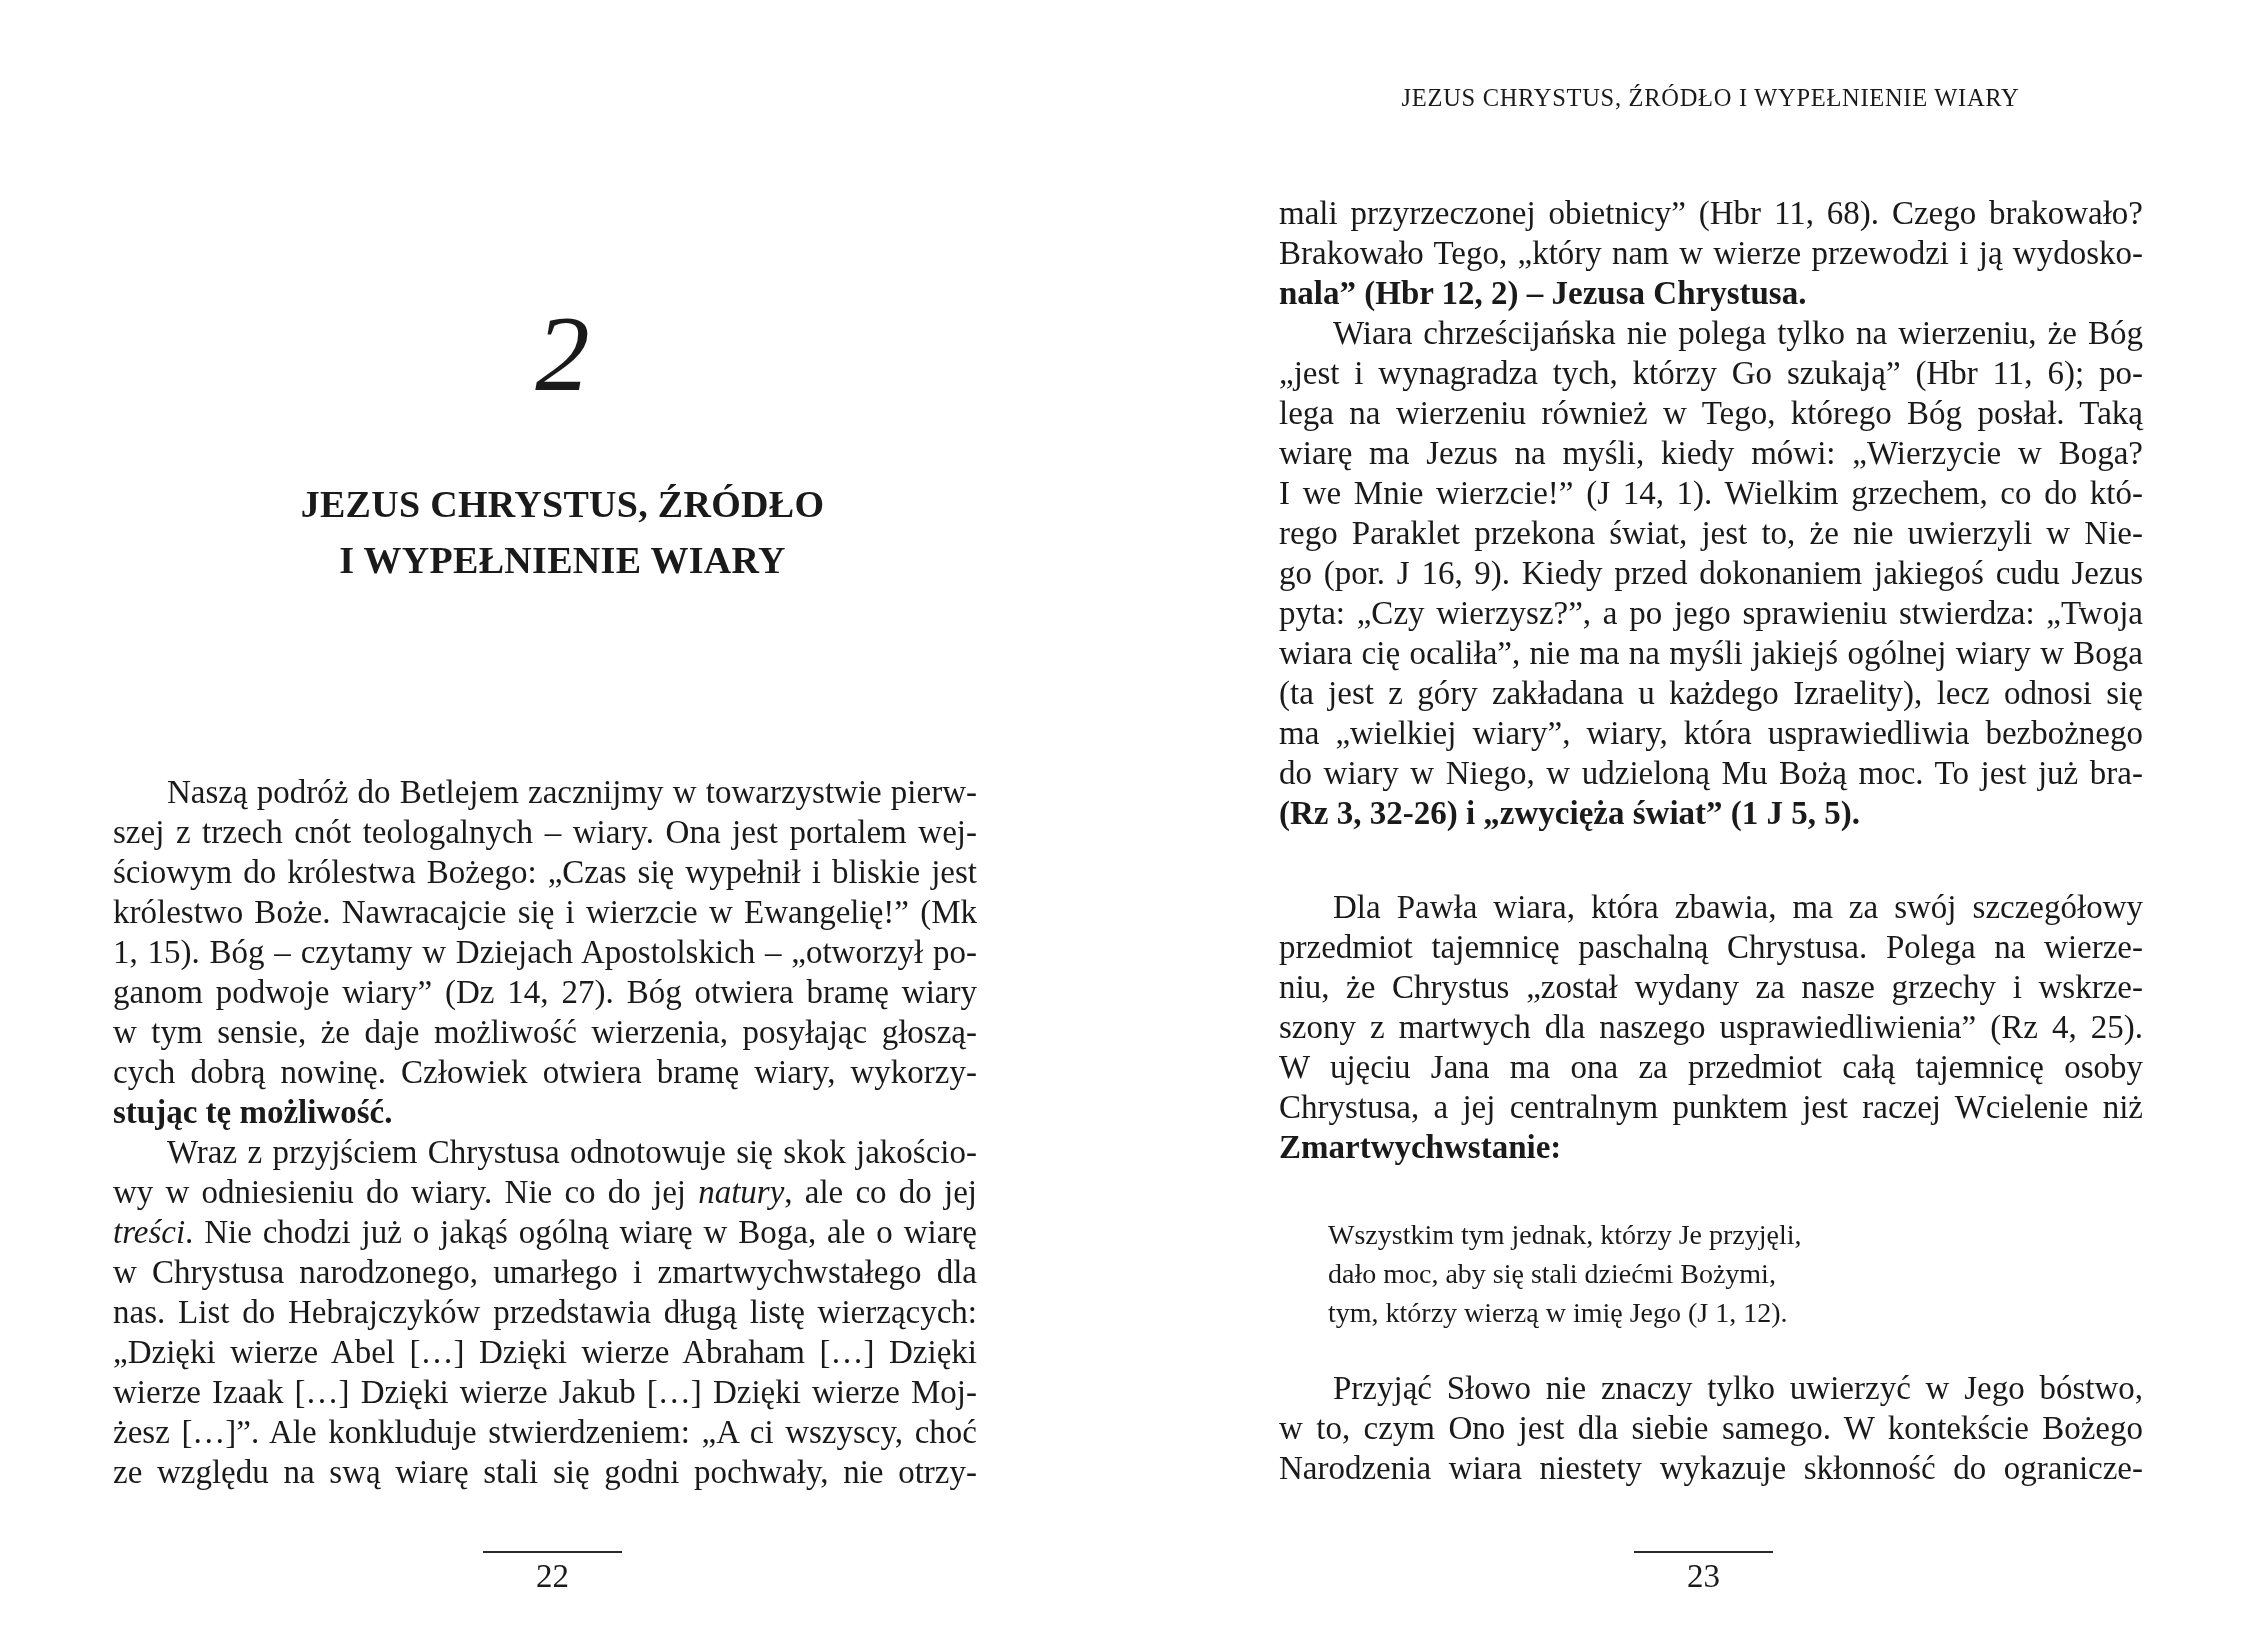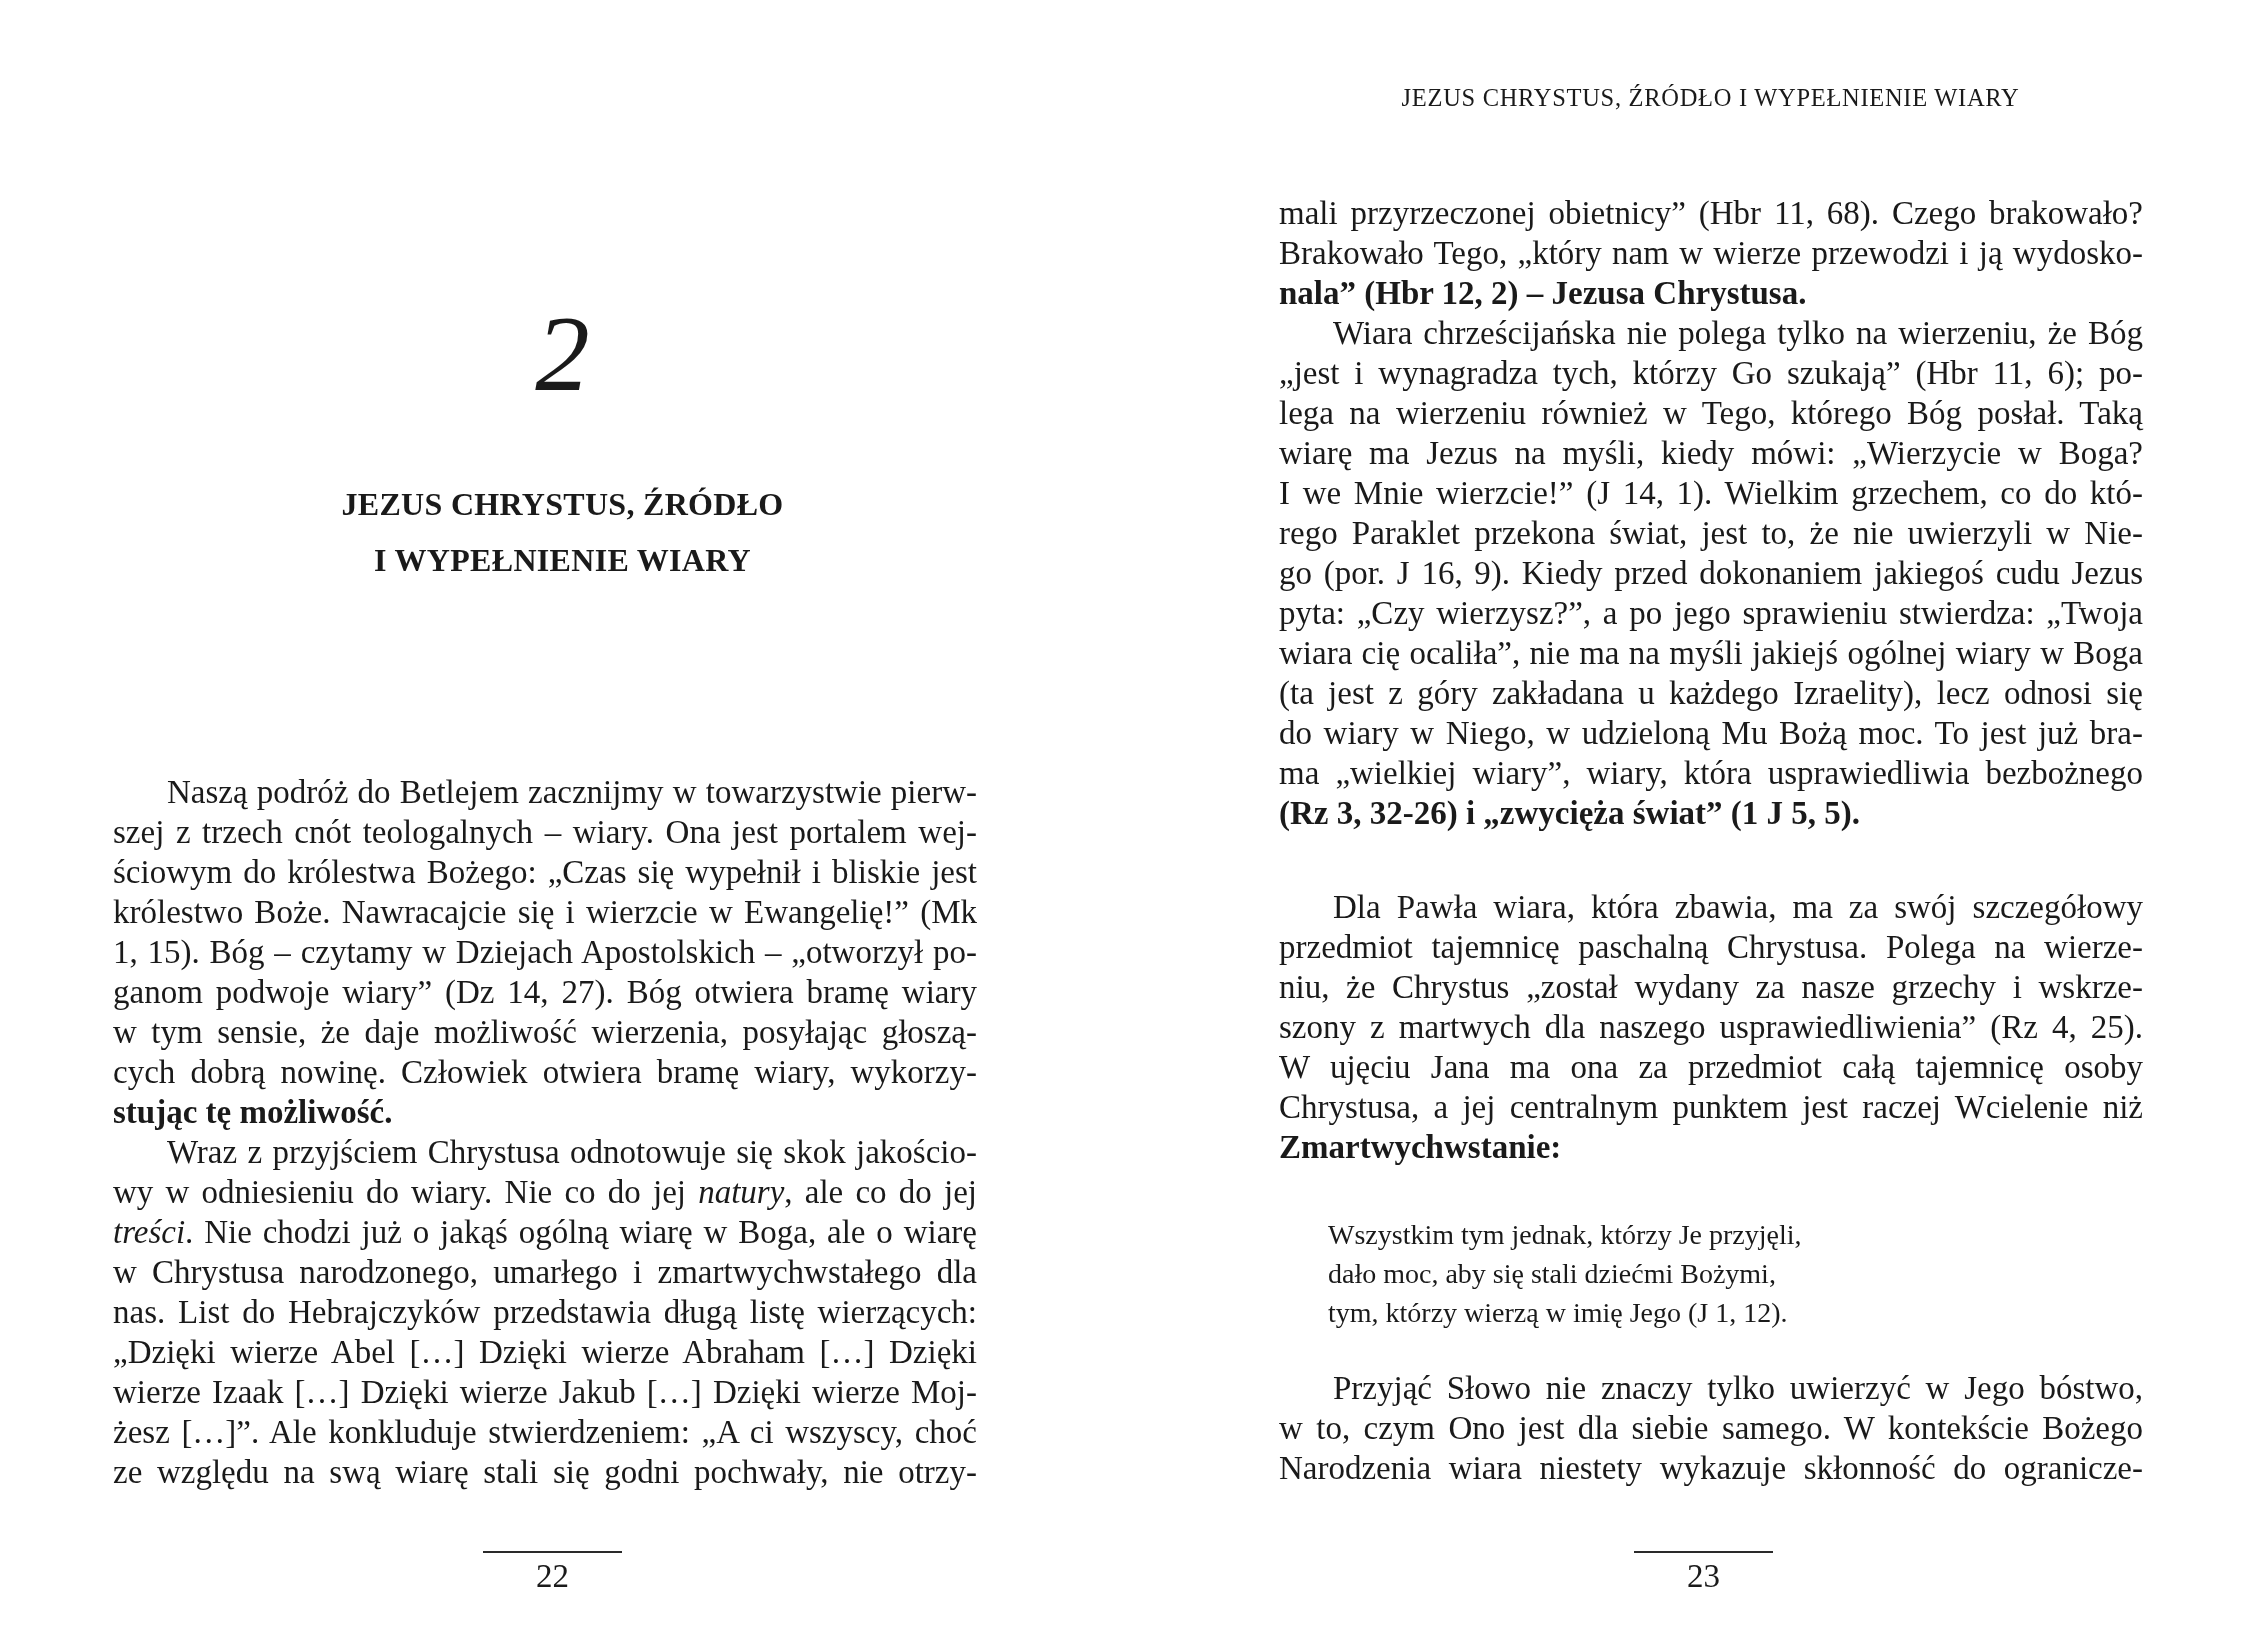--- a/index.html
+++ b/index.html
@@ -8,21 +8,21 @@
   .page { position: absolute; top: 0; height: 1647px; }
   .page-left { left: 0; width: 1125px; }
   .page-right { left: 1125px; width: 1125px; }
 
   .running-head { position: absolute; top: 84px; left: 0; width: 721px; margin-left: 225px;
                   text-align: center; font-size: 24.5px; letter-spacing: 0.7px; white-space: nowrap; }
 
   .chapter-number { position: absolute; top: 299px; left: 0; width: 1125px; text-align: center;
                     font-size: 109px; font-style: italic; font-weight: normal; line-height: 1; }
   .chapter-title { position: absolute; top: 476px; left: 0; width: 1125px; text-align: center;
-                   font-size: 32px; font-weight: bold; line-height: 56px; letter-spacing: 0.3px; }
+                   font-size: 38px; font-weight: bold; line-height: 56px; letter-spacing: 0.3px; }
   .chapter-title span { display: block; }
 
   .text-block { position: absolute; font-size: 33px; line-height: 40px; text-align: justify; }
   .left-text { top: 772px; left: 113px; width: 864px; }
   .right-text-1 { top: 193px; left: 1279px; width: 864px; }
   .right-text-2 { top: 887px; left: 1279px; width: 864px; }
   .right-text-3 { top: 1368px; left: 1279px; width: 864px; }
 
   .line { display: block; white-space: nowrap; text-align-last: justify; text-align: justify; }
   .line.last { text-align-last: left; font-weight: bold; }
@@ -85,22 +85,22 @@
   <span class="line indent">Wiara chrześcijańska nie polega tylko na wierzeniu, że Bóg</span>
   <span class="line">„jest i wynagradza tych, którzy Go szukają” (Hbr 11, 6); po-</span>
   <span class="line">lega na wierzeniu również w Tego, którego Bóg posłał. Taką</span>
   <span class="line">wiarę ma Jezus na myśli, kiedy mówi: „Wierzycie w Boga?</span>
   <span class="line">I we Mnie wierzcie!” (J 14, 1). Wielkim grzechem, co do któ-</span>
   <span class="line">rego Paraklet przekona świat, jest to, że nie uwierzyli w Nie-</span>
   <span class="line">go (por. J 16, 9). Kiedy przed dokonaniem jakiegoś cudu Jezus</span>
   <span class="line">pyta: „Czy wierzysz?”, a po jego sprawieniu stwierdza: „Twoja</span>
   <span class="line">wiara cię ocaliła”, nie ma na myśli jakiejś ogólnej wiary w Boga</span>
   <span class="line">(ta jest z góry zakładana u każdego Izraelity), lecz odnosi się</span>
+  <span class="line">ma „wielkiej wiary”, wiary, która usprawiedliwia bezbożnego</span>
   <span class="line">do wiary w Niego, w udzieloną Mu Bożą moc. To jest już bra-</span>
-  <span class="line">ma „wielkiej wiary”, wiary, która usprawiedliwia bezbożnego</span>
   <span class="line last">(Rz 3, 32-26) i „zwycięża świat” (1 J 5, 5).</span>
 </div>
 
 <div class="text-block right-text-2">
   <span class="line indent">Dla Pawła wiara, która zbawia, ma za swój szczegółowy</span>
   <span class="line">przedmiot tajemnicę paschalną Chrystusa. Polega na wierze-</span>
   <span class="line">niu, że Chrystus „został wydany za nasze grzechy i wskrze-</span>
   <span class="line">szony z martwych dla naszego usprawiedliwienia” (Rz 4, 25).</span>
   <span class="line">W ujęciu Jana ma ona za przedmiot całą tajemnicę osoby</span>
   <span class="line">Chrystusa, a jej centralnym punktem jest raczej Wcielenie niż</span>

